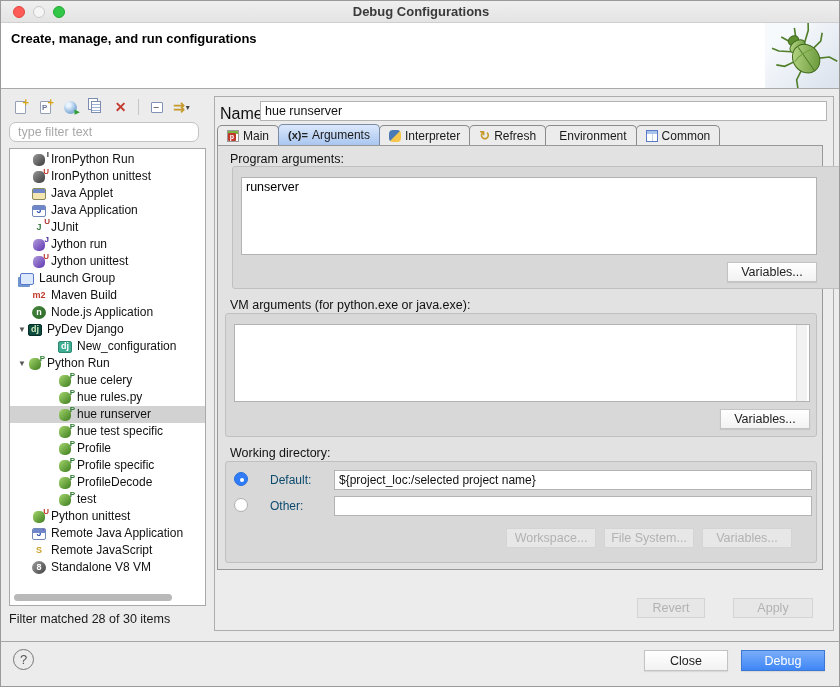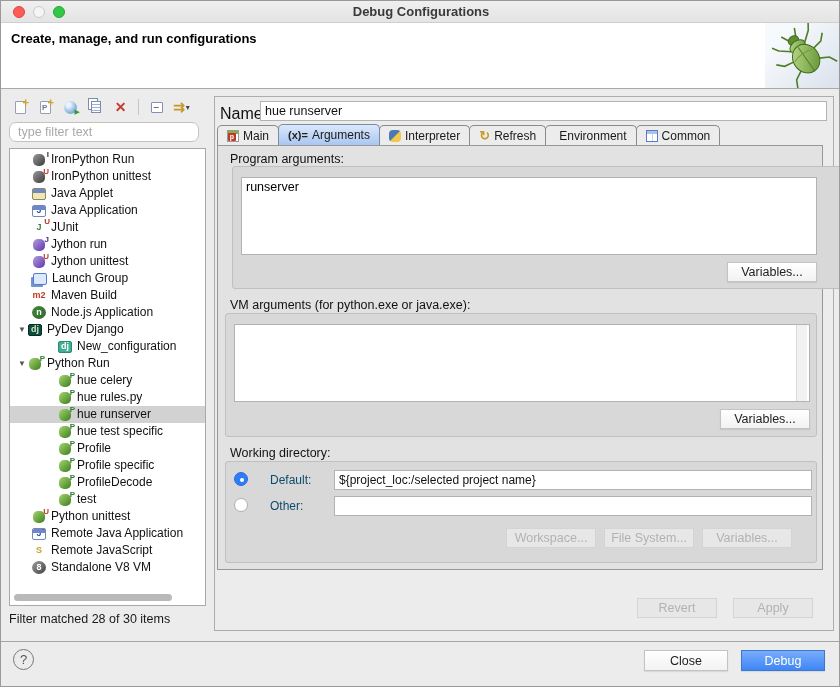--- a/index.html
+++ b/index.html
@@ -194,21 +194,21 @@
           <span class="ic-s" style="color: rgb(69, 39, 160);">J</span>
         </span>
         <span class="lbl">Jython run</span>
       </div>
       <div class="trow" style="padding-left: 22px;">
         <span class="ic snake" style="background: linear-gradient(135deg, rgb(179, 157, 219), rgb(94, 53, 177));">
           <span class="ic-s" style="color: rgb(192, 57, 43);">U</span>
         </span>
         <span class="lbl">Jython unittest</span>
       </div>
-      <div class="trow" style="padding-left: 23px;">
+      <div class="trow" style="padding-left: 10px;">
         <span class="ic sq" style="background: rgb(220, 232, 251); border: 1px solid rgb(91, 121, 201); box-shadow: rgb(111, 150, 207) -3px 3px 0px -1px;"></span>
         <span class="lbl">Launch Group</span>
       </div>
       <div class="trow" style="padding-left: 22px;">
         <span class="ic txt">
           <span class="ic-t" style="color: rgb(192, 57, 43);">m2</span>
         </span>
         <span class="lbl">Maven Build</span>
       </div>
       <div class="trow" style="padding-left: 22px;">
@@ -372,21 +372,21 @@
         <div class="wd-label" style="left:28px;top:37px;position:absolute;">Other:</div>
         <input class="field" style="left: 108px; top: 34px; width: 478px;" value="">
         <div id="wd-buttons">
             <div class="btn disabled" style="left: 280px; top: 66px; width: 90px;">Workspace...</div>
             <div class="btn disabled" style="left: 378px; top: 66px; width: 90px;">File System...</div>
             <div class="btn disabled" style="left: 476px; top: 66px; width: 90px;">Variables...</div>
           </div>
       </div>
     </div>
 
-    <div class="btn disabled" style="left:422px;top:501px;width:80px;">Revert</div>
+    <div class="btn disabled" style="left:422px;top:501px;width:68px;">Revert</div>
     <div class="btn disabled" style="left:518px;top:501px;width:80px;">Apply</div>
   </div>
 
   <div class="footer-sep"></div>
   <div class="help-btn">?</div>
   <div class="btn" style="left:643px;top:649px;width:84px;height:21px;">Close</div>
   <div class="btn primary" style="left:740px;top:649px;width:84px;height:21px;">Debug</div>
 
 </div>
 

